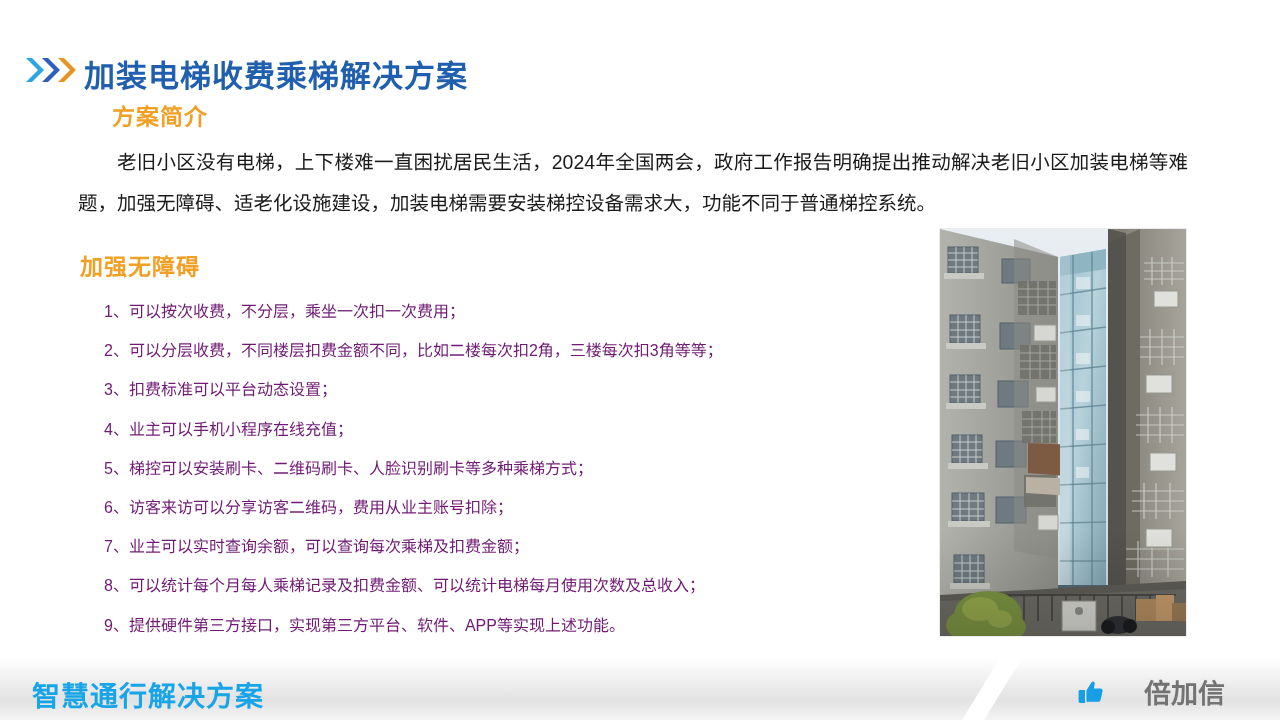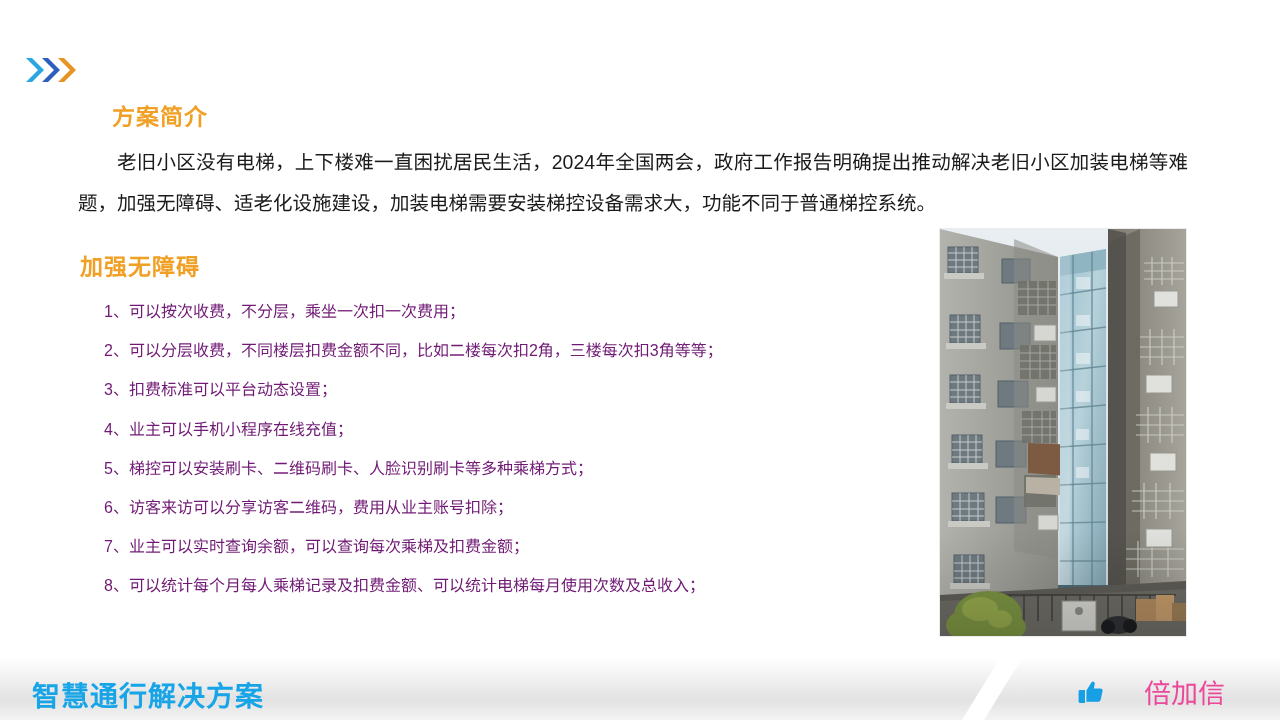--- a/index.html
+++ b/index.html
@@ -102,52 +102,54 @@
     letter-spacing:1px;
     white-space:nowrap;
   }
   .brand{
     position:absolute;right:55px;top:14px;
     display:flex;align-items:center;gap:3px;
     white-space:nowrap;
   }
   .brand-icon{width:28px;height:28px;display:block;}
   .brand-name{
-    font-size:27px;font-weight:normal;
-    color:#ec4899;
+    font-size:27px;font-weight:bold;
+    color:#737373;
     letter-spacing:0px;
     margin-left:36px;
   }
 </style>
 </head>
 <body>
 
 <div class="slide">
 
   <div class="header">
     <svg class="chevrons" viewBox="0 0 54 30">
       <path d="M2,3 L14,15 L2,27 L8,27 L20,15 L8,3 Z" fill="#2BA6E0"></path>
       <path d="M18,3 L30,15 L18,27 L24,27 L36,15 L24,3 Z" fill="#2C5FBE"></path>
       <path d="M34,3 L46,15 L34,27 L40,27 L52,15 L40,3 Z" fill="#E79426"></path>
     </svg>
+    <div class="title">加装电梯收费乘梯解决方案</div>
   </div>
 
   <div class="sec-head intro">方案简介</div>
   <div class="intro-body">老旧小区没有电梯，上下楼难一直困扰居民生活，2024年全国两会，政府工作报告明确提出推动解决老旧小区加装电梯等难题，加强无障碍、适老化设施建设，加装电梯需要安装梯控设备需求大，功能不同于普通梯控系统。</div>
 
   <div class="sec-head feat">加强无障碍</div>
   <ul class="feat-list">
     <li>1、可以按次收费，不分层，乘坐一次扣一次费用；</li>
     <li>2、可以分层收费，不同楼层扣费金额不同，比如二楼每次扣2角，三楼每次扣3角等等；</li>
     <li>3、扣费标准可以平台动态设置；</li>
     <li>4、业主可以手机小程序在线充值；</li>
     <li>5、梯控可以安装刷卡、二维码刷卡、人脸识别刷卡等多种乘梯方式；</li>
     <li>6、访客来访可以分享访客二维码，费用从业主账号扣除；</li>
     <li>7、业主可以实时查询余额，可以查询每次乘梯及扣费金额；</li>
     <li>8、可以统计每个月每人乘梯记录及扣费金额、可以统计电梯每月使用次数及总收入；</li>
+    <li>9、提供硬件第三方接口，实现第三方平台、软件、APP等实现上述功能。</li>
   </ul>
 
   <div class="photo">
     <svg viewBox="0 0 246 407" preserveAspectRatio="none">
       <defs>
         <linearGradient id="sky" x1="0" y1="0" x2="0" y2="1">
           <stop offset="0" stop-color="#e8eef2"></stop>
             <stop offset="1" stop-color="#cfd8de"></stop>
         </linearGradient>
         <linearGradient id="glass" x1="0" y1="0" x2="1" y2="1">

